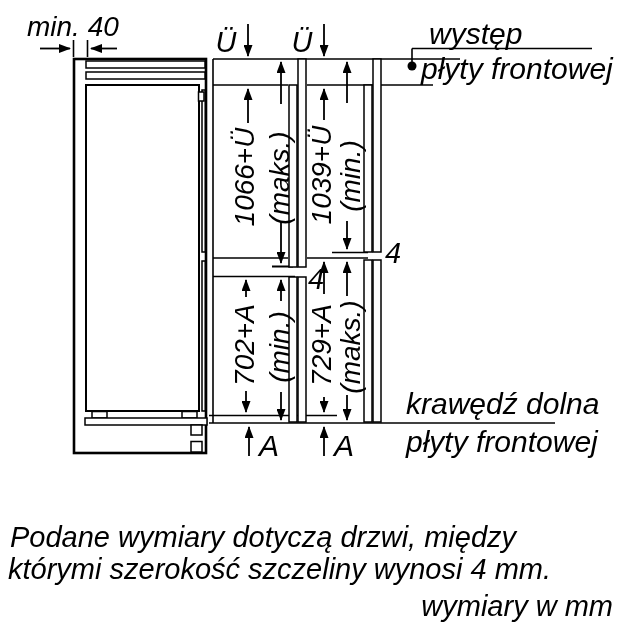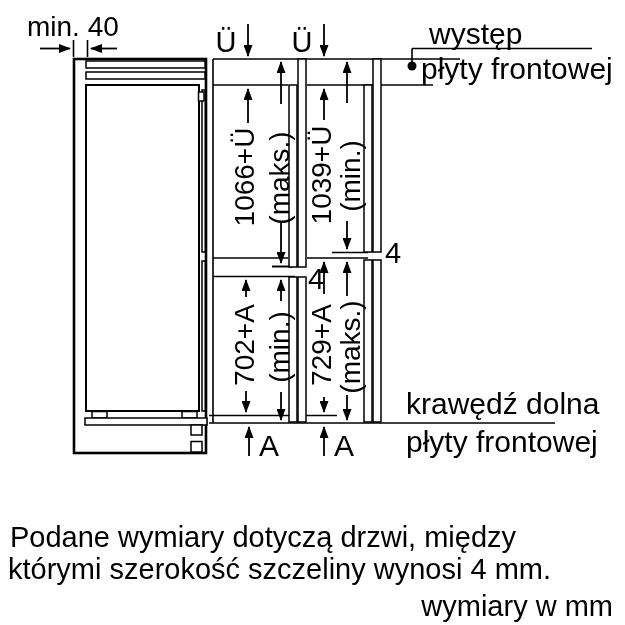--- a/index.html
+++ b/index.html
@@ -1,17 +1,17 @@
 <!DOCTYPE html>
 <html><head>
 <meta charset="utf-8">
 <style>
   html,body{margin:0;padding:0;background:#ffffff;}
   .stage{position:relative;width:625px;height:625px;background:#fff;overflow:hidden;
-         font-family:"Liberation Sans", sans-serif;}
+         font-family:"Liberation Sans", sans-serif;font-style:italic;}
   svg text{fill:#000;font-family:"Liberation Sans", sans-serif;}
   .t28{font-size:28px;}
   .t29{font-size:29px;}
   .t30{font-size:30px;}
   .mid{text-anchor:middle;}
   .end{text-anchor:end;}
   .ln{stroke:#000;stroke-width:1.6;fill:none;}
   .ln2{stroke:#000;stroke-width:2;fill:none;}
   .arr{stroke:#000;stroke-width:1.8;fill:none;}
   .outline{fill:#fff;stroke:#000;stroke-width:2.6;}

